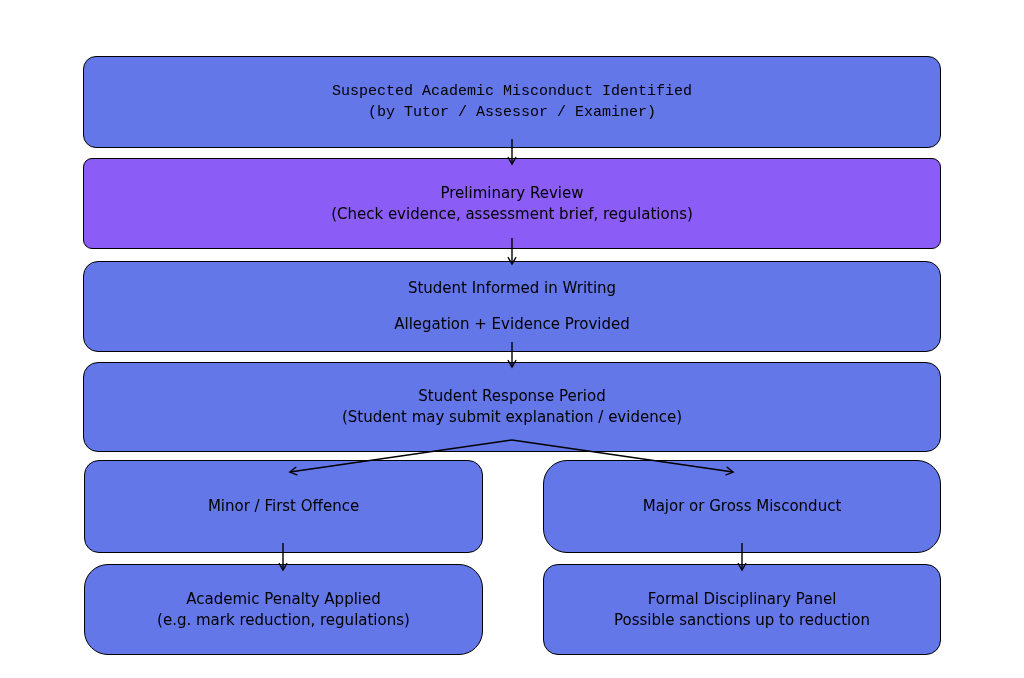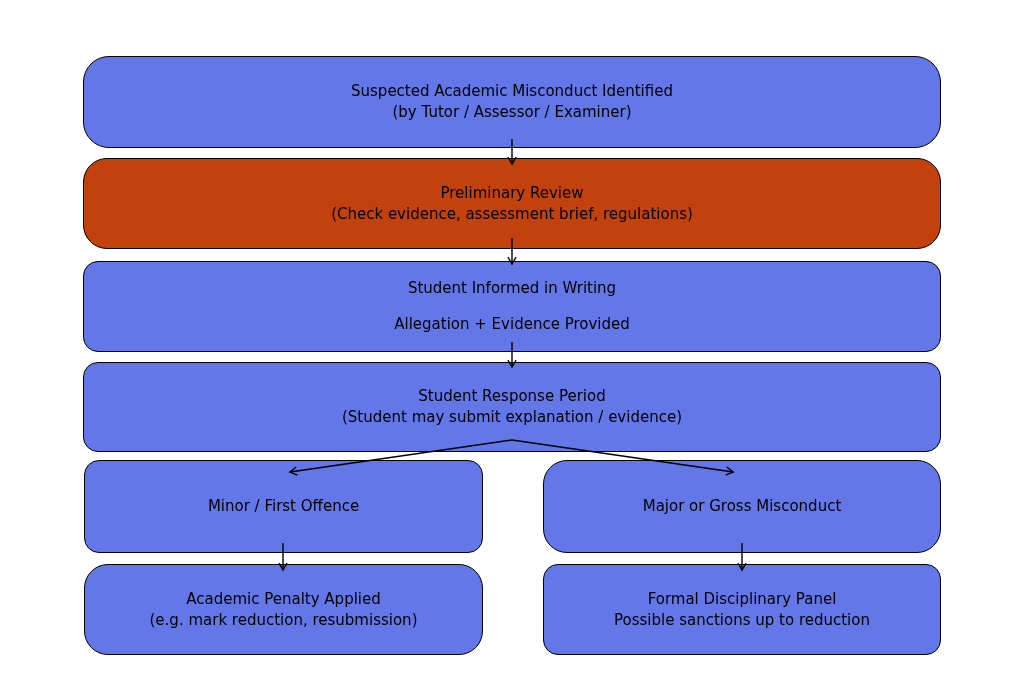--- a/index.html
+++ b/index.html
@@ -36,45 +36,45 @@
     top: 0;
     width: 1024px;
     height: 678px;
     pointer-events: none;
   }
 </style>
 </head>
 <body>
 
 <div id="flowchart-canvas">
-  <div class="node" style="left: 83px; top: 56px; width: 858px; height: 92px; background: rgb(99, 119, 232); border-color: rgb(0, 0, 0); border-radius: 26px; color: rgb(0, 0, 0);">
+  <div class="node" style="left: 83px; top: 56px; width: 858px; height: 92px; background: rgb(99, 119, 232); border-color: rgb(0, 0, 0); border-radius: 13px; color: rgb(0, 0, 0); font-family: Liberation Mono, monospace;">
       <div class="node-line">Suspected Academic Misconduct Identified</div>
       <div class="node-line">(by Tutor / Assessor / Examiner)</div>
     </div>
-    <div class="node" style="left: 83px; top: 158px; width: 858px; height: 91px; background: #c2410c; border-color: rgb(0, 0, 0); border-radius: 24px; color: rgb(0, 0, 0);">
+    <div class="node" style="left: 83px; top: 158px; width: 858px; height: 91px; background: #8b5cf6; border-color: rgb(0, 0, 0); border-radius: 9px; color: rgb(0, 0, 0);">
       <div class="node-line">Preliminary Review</div>
       <div class="node-line">(Check evidence, assessment brief, regulations)</div>
     </div>
     <div class="node" style="left: 83px; top: 261px; width: 858px; height: 91px; background: rgb(99, 119, 232); border-color: rgb(0, 0, 0); border-radius: 15px; color: rgb(0, 0, 0); gap: 15px;">
       <div class="node-line">Student Informed in Writing</div>
       <div class="node-line">Allegation + Evidence Provided</div>
     </div>
     <div class="node" style="left: 83px; top: 362px; width: 858px; height: 90px; background: rgb(99, 119, 232); border-color: rgb(0, 0, 0); border-radius: 15px; color: rgb(0, 0, 0);">
       <div class="node-line">Student Response Period</div>
       <div class="node-line">(Student may submit explanation / evidence)</div>
     </div>
     <div class="node" style="left: 84px; top: 460px; width: 399px; height: 93px; background: rgb(99, 119, 232); border-color: rgb(0, 0, 0); border-radius: 15px; color: rgb(0, 0, 0);">
       <div class="node-line">Minor / First Offence</div>
     </div>
     <div class="node" style="left: 543px; top: 460px; width: 398px; height: 93px; background: rgb(99, 119, 232); border-color: rgb(0, 0, 0); border-radius: 24px; color: rgb(0, 0, 0);">
       <div class="node-line">Major or Gross Misconduct</div>
     </div>
     <div class="node" style="left: 84px; top: 564px; width: 399px; height: 91px; background: rgb(99, 119, 232); border-color: rgb(0, 0, 0); border-radius: 24px; color: rgb(0, 0, 0);">
       <div class="node-line">Academic Penalty Applied</div>
-      <div class="node-line">(e.g. mark reduction, resubmission)</div>
+      <div class="node-line">(e.g. mark reduction, regulations)</div>
     </div>
     <div class="node" style="left: 543px; top: 564px; width: 398px; height: 91px; background: rgb(99, 119, 232); border-color: rgb(0, 0, 0); border-radius: 15px; color: rgb(0, 0, 0);">
       <div class="node-line">Formal Disciplinary Panel</div>
       <div class="node-line">Possible sanctions up to reduction</div>
     </div>
     <svg id="edge-layer" viewBox="0 0 1024 678" xmlns="http://www.w3.org/2000/svg">
     <defs>
       <marker id="arrowhead" markerWidth="12" markerHeight="12" refX="8" refY="5" orient="auto" markerUnits="userSpaceOnUse">
         <path d="M1.5,1.2 L8.2,5 L1.5,8.8" fill="none" stroke="#000000" stroke-width="1.4" stroke-linecap="round"></path>
       </marker>

